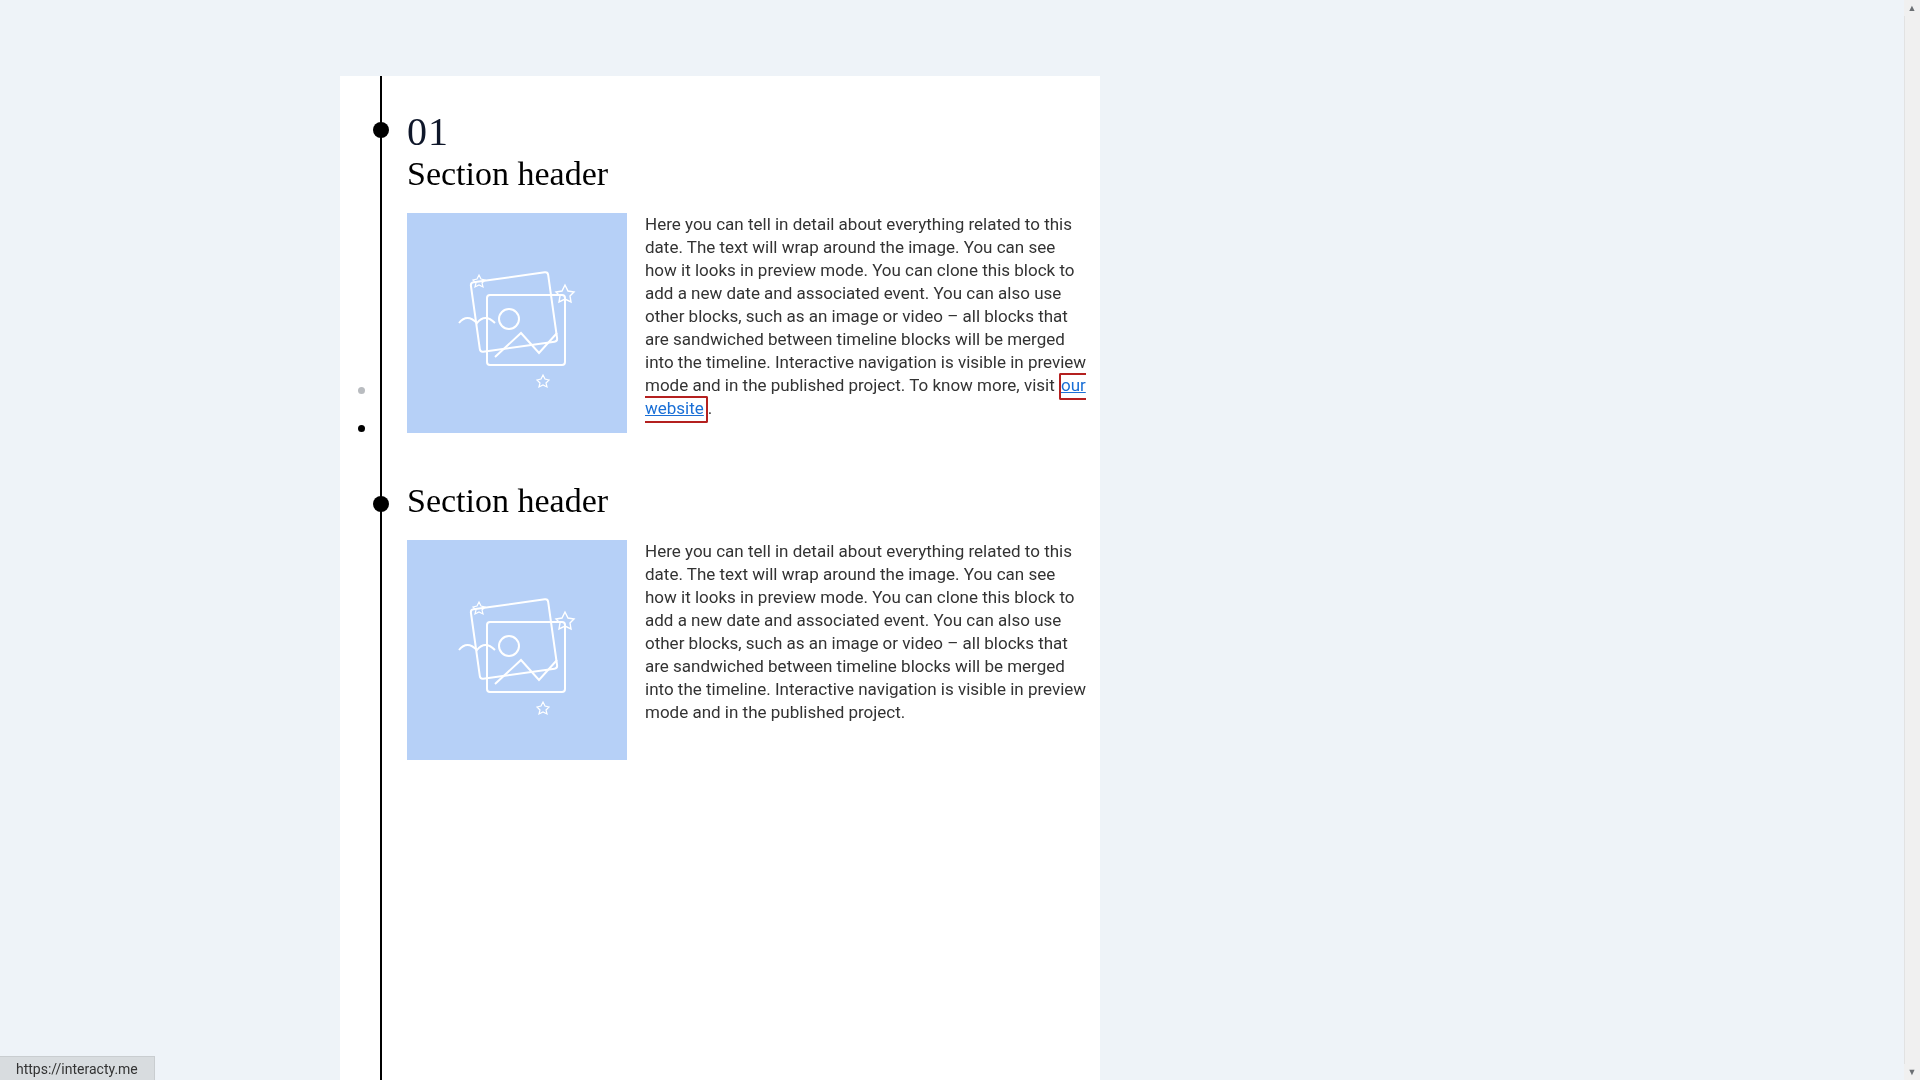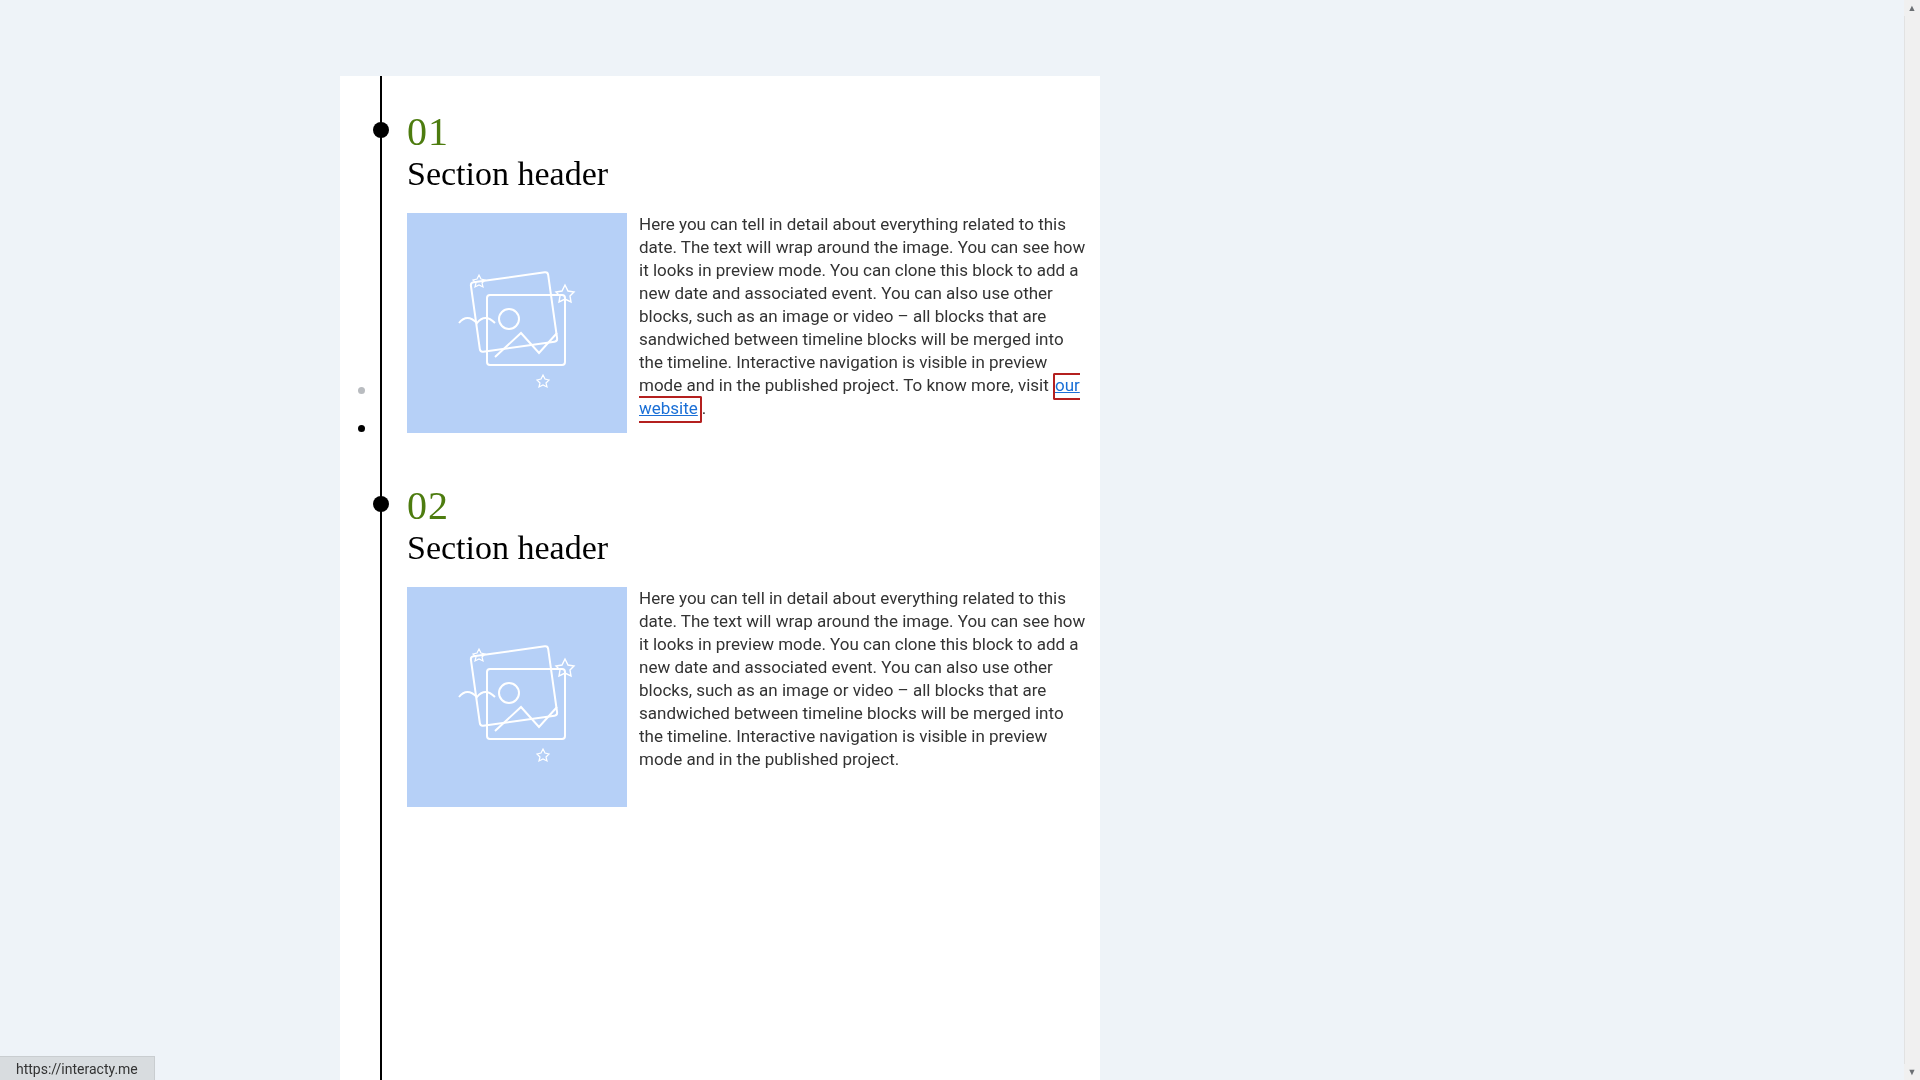--- a/index.html
+++ b/index.html
@@ -31,28 +31,28 @@
 .nav-dot {
   position:absolute; left:358px; width:7px; height:7px; border-radius:50%;
 }
 .nav-dot.inactive { background:#b9bcc0; }
 .nav-dot.active   { background:#000; }
 
 
 .sec { position:absolute; left:407px; width:680px; }
 .num {
   font-family:Georgia,"Times New Roman",serif;
-  font-size:40px; color:#4d7c0f; letter-spacing:1px;
+  font-size:40px; color:#0f172a; letter-spacing:1px;
 }
 .hdr {
   font-family:Georgia,"Times New Roman",serif;
   font-size:34px; color:#000; 
 }
 .body {
-  margin-top:20px; display:flex; gap:12px; align-items:flex-start;
+  margin-top:20px; display:flex; gap:18px; align-items:flex-start;
 }
 .thumb {
   width:220px; height:220px; background:#b6d0f7; flex:0 0 220px;
   display:flex; align-items:center; justify-content:center;
 }
 .para {
   font-size:17px; line-height:1.35; color:#333; flex:1;
 }
 .para a { color:#1a6fd6; text-decoration:underline; }
 .link-box {
@@ -113,21 +113,20 @@
         </g>
       </svg>
     </div>
     <p class="para">
       <span>Here you can tell in detail about everything related to this date. The text will wrap around the image. You can see how it looks in preview mode. You can clone this block to add a new date and associated event. You can also use other blocks, such as an image or video – all blocks that are sandwiched between timeline blocks will be merged into the timeline. Interactive navigation is visible in preview mode and in the published project. To know more, visit </span><span class="link-box"><a href="#">our website</a></span><span>.</span>
     </p>
   </div>
 </div>
 
 <div class="sec" style="top:482px;">
-  <div class="num">02</div>
   <div class="hdr">Section header</div>
   <div class="body">
     <div class="thumb">
       <svg class="ph-svg" viewBox="0 0 140 140">
         <g fill="none" stroke="#fff" stroke-width="2">
           <rect x="28" y="24" width="78" height="70" rx="3" transform="rotate(-8 67 59)"></rect>
           <rect x="40" y="42" width="78" height="70" rx="3"></rect>
           <circle cx="62" cy="66" r="10"></circle>
           <polyline points="48,104 74,80 92,100 110,80"></polyline>
           <path d="M12 70 q8 -10 18 0 q8 -10 18 0"></path>

